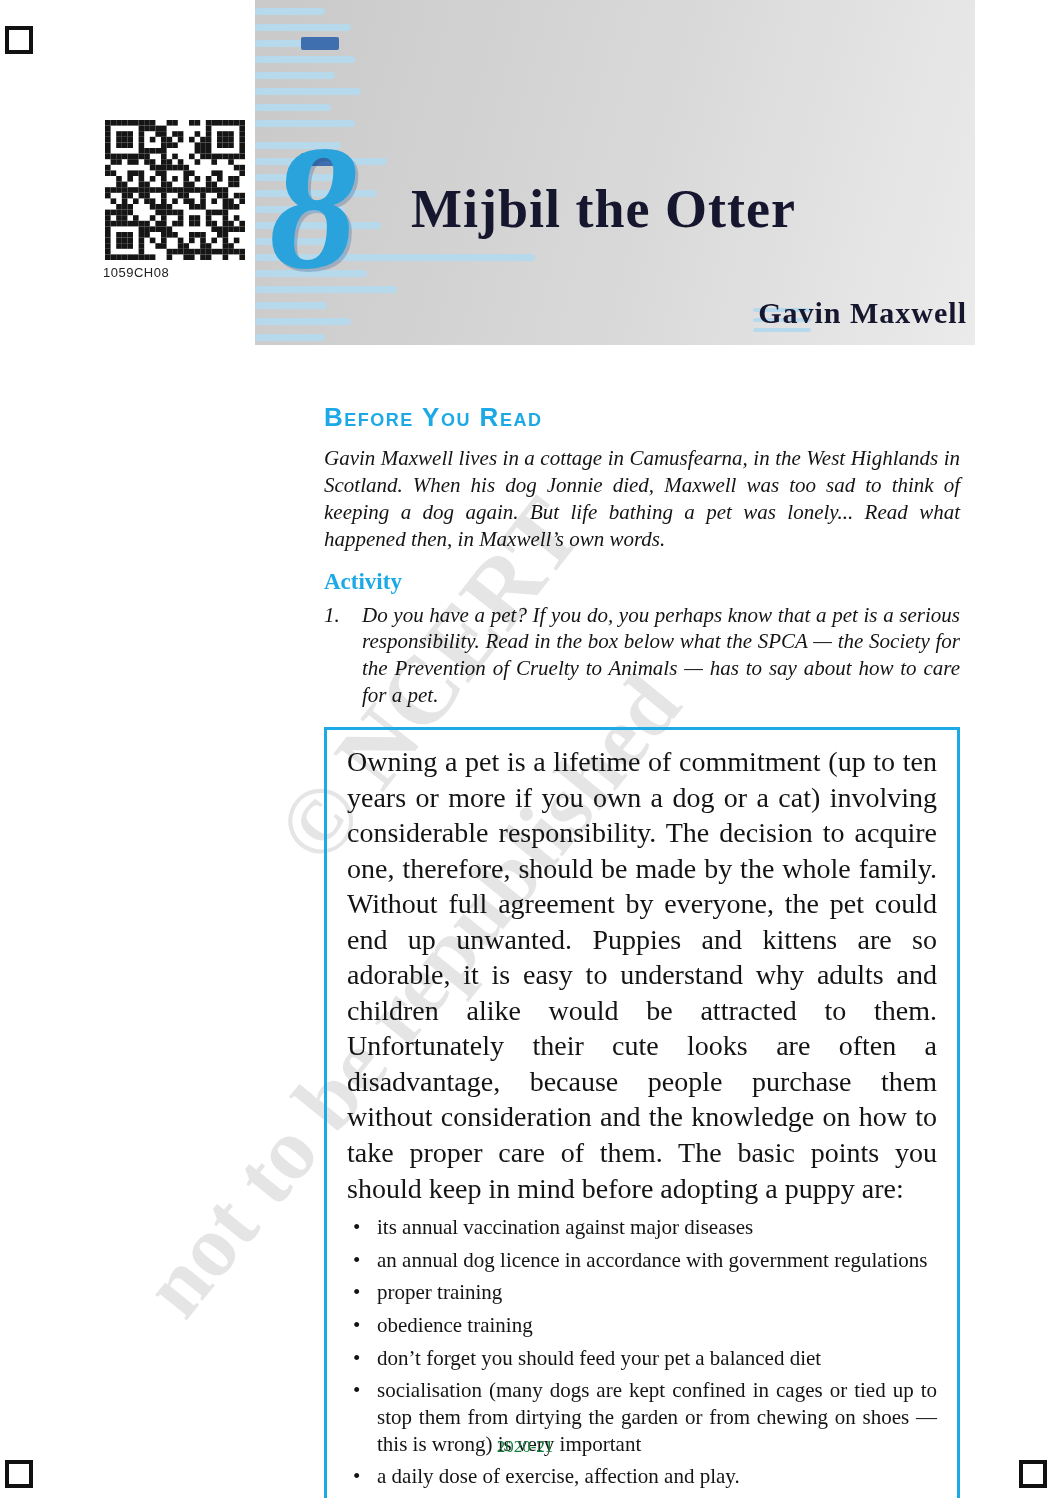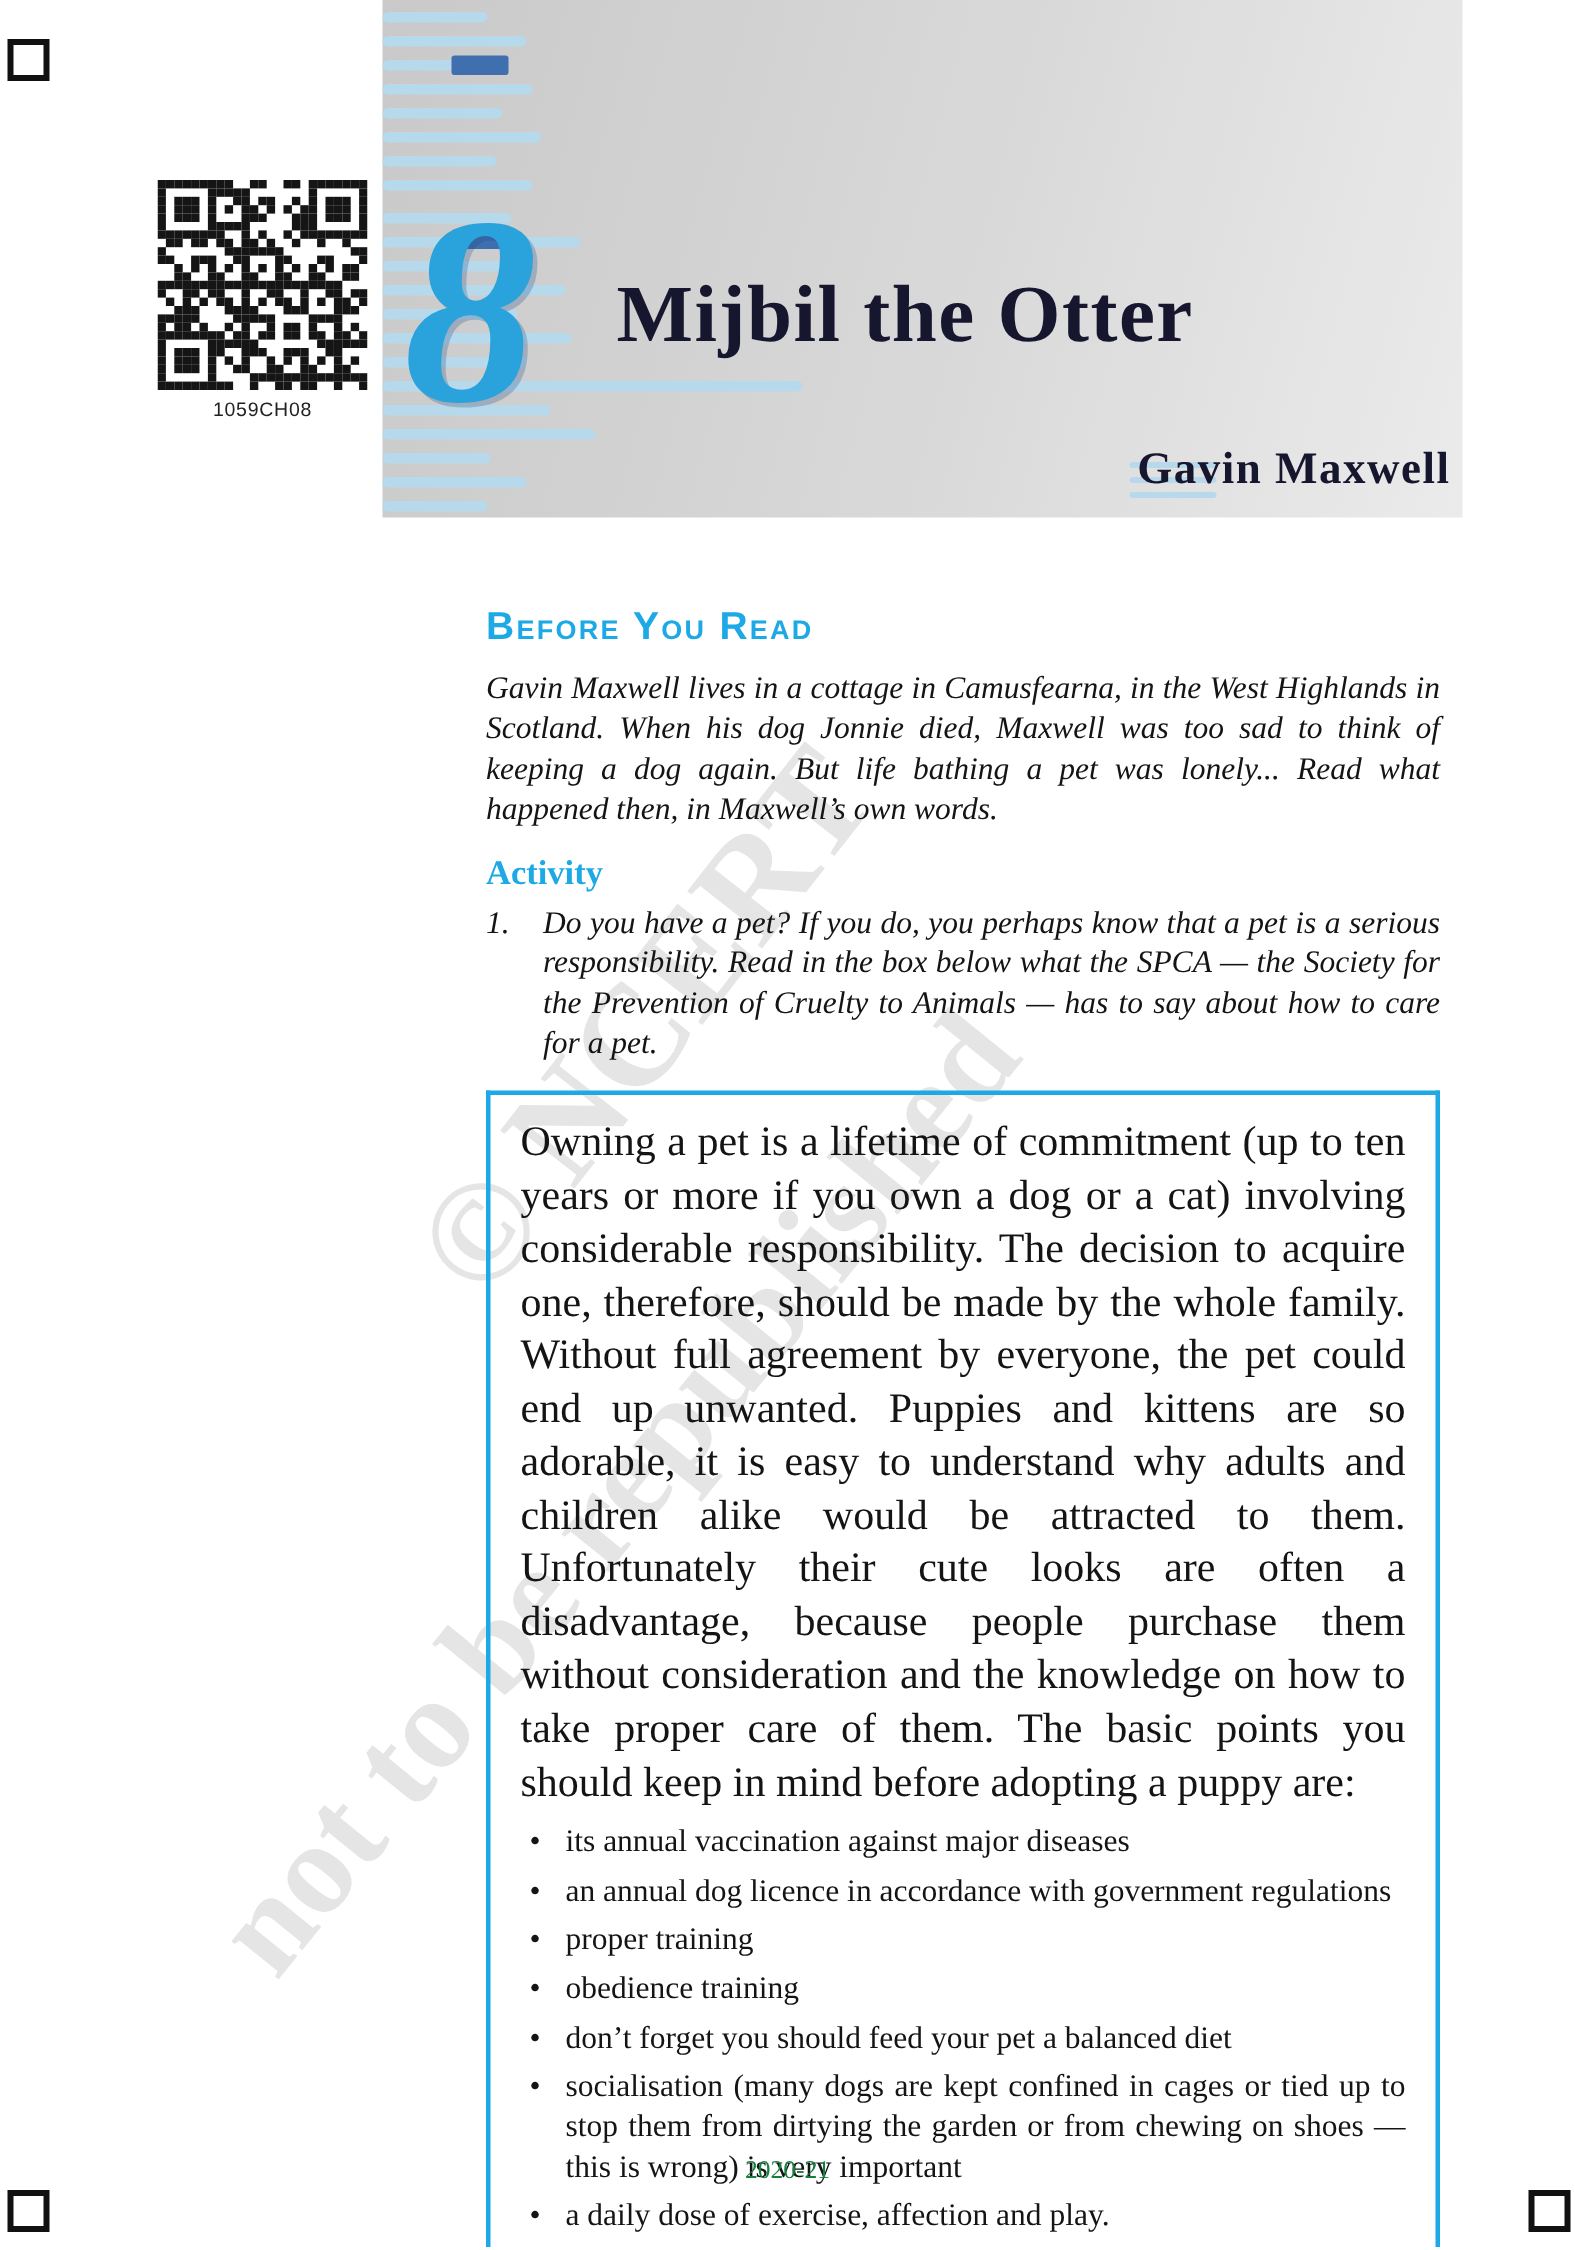--- a/index.html
+++ b/index.html
@@ -46,21 +46,20 @@
     color:#16162f; font-family:"Liberation Serif", serif;
   }
   .author-name {
     position:absolute; right:8px; top:296px;
     font-size:30px; font-weight:bold; color:#16162f; letter-spacing:1px;
   }
 
   
   .qr {
     position:absolute; left:103px; top:120px; width:144px; margin:0; z-index:1;
-    text-align:center;
   }
   .qr svg { width:140px; height:140px; background:#fff; fill:#151515; display:block; margin:0 auto; }
   .qr figcaption {
     font-family:"Liberation Sans", sans-serif; font-size:13px; color:#222;
     margin-top:5px; letter-spacing:0.5px;
   }
 
   
   .content { position:absolute; left:324px; top:402px; width:636px; z-index:1; }
 

